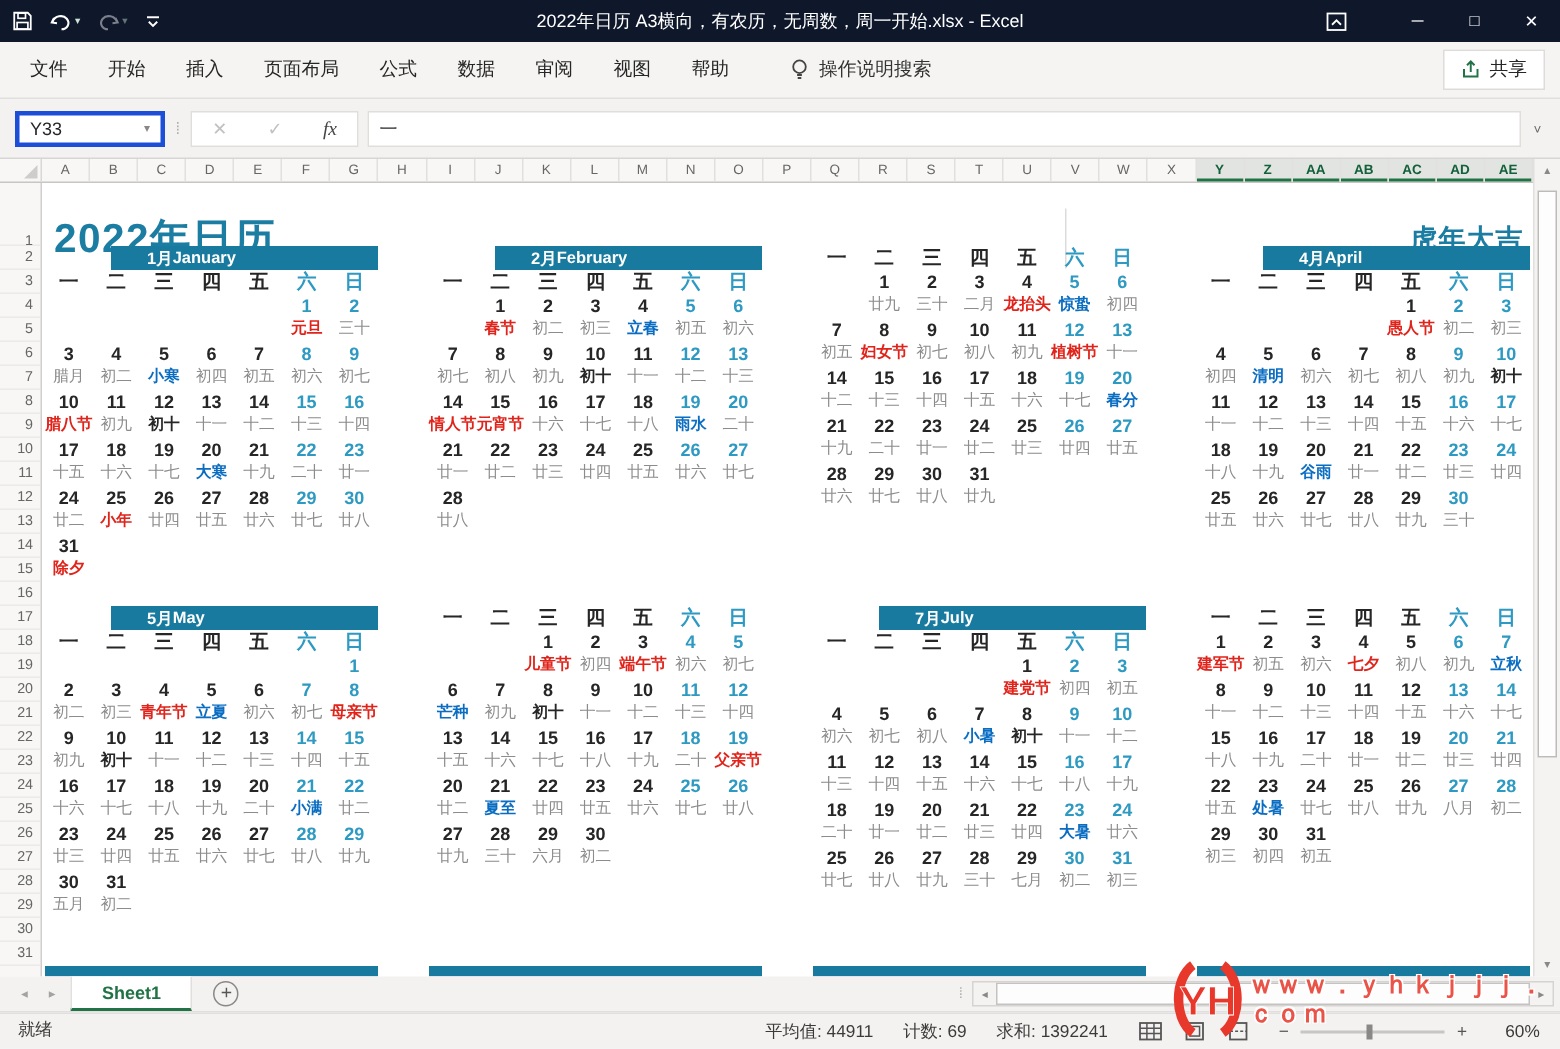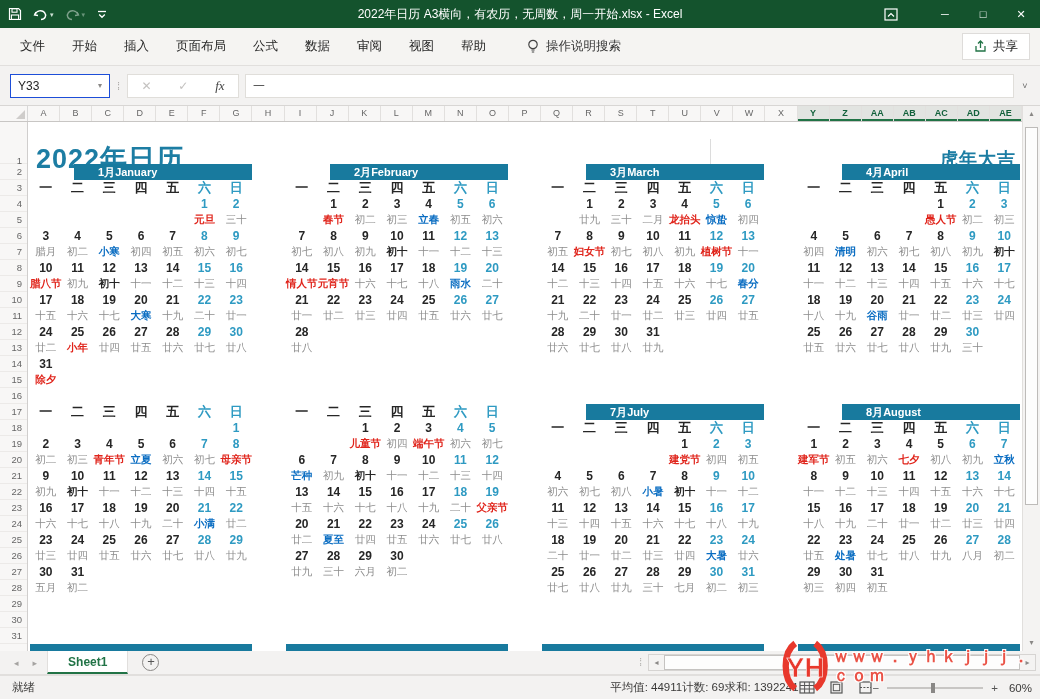--- a/index.html
+++ b/index.html
@@ -1,40 +1,40 @@
 <!DOCTYPE html>
 <html><head>
 <meta charset="utf-8">
 <style>
   * { margin:0; padding:0; box-sizing:border-box; }
   html,body { background:#e9e9e9; }
   body { font-family:"Liberation Sans","DejaVu Sans",sans-serif; }
   #app { position:relative; width:1040px; height:699px; background:#fff; overflow:hidden; }
 
   
-  .titlebar { position:absolute; top:0; left:0; width:100%; height:28px; background:#14532d; color:#fff; }
+  .titlebar { position:absolute; top:0; left:0; width:100%; height:28px; background:#0f172a; color:#fff; }
   .qat { position:absolute; left:8px; top:0; height:28px; display:flex; align-items:center; gap:11px; }
   .qat .btn { display:flex; align-items:center; gap:2px; color:#fff; }
   .qat svg { display:block; }
   .qat .dim { opacity:.45; }
   .drop { font-size:7px; line-height:7px; color:#cfe3d7; }
   .win-title { position:absolute; left:160px; right:160px; top:0; height:28px; line-height:28px; text-align:center; font-size:12px; white-space:nowrap; overflow:hidden; }
   .win-controls { position:absolute; right:0; top:0; height:28px; display:flex; align-items:stretch; }
   .win-btn { width:38px; display:flex; align-items:center; justify-content:center; font-size:11px; color:#fff; }
   .ribbon-opts { margin-right:16px; }
 
   
   .menubar { position:absolute; top:28px; left:0; width:100%; height:38px; background:#f5f4f2; border-bottom:1px solid #e1dfdd; display:flex; align-items:center; padding:0 10px 0 20px; font-size:12.5px; color:#262626; }
   .menu-item { padding:5px 0; margin-right:27px; white-space:nowrap; }
   .search-wrap { display:flex; align-items:center; gap:7px; margin-left:14px; color:#333; }
   .share-btn { margin-left:auto; display:flex; align-items:center; gap:6px; background:#fff; border:1px solid #dedcda; padding:4px 11px; color:#262626; white-space:nowrap; }
 
   
   .fbar { position:absolute; top:66px; left:0; width:100%; height:40px; background:#f3f2f1; border-bottom:1px solid #d8d6d4; display:flex; align-items:center; padding:0 4px 0 10px; }
-  .namebox { width:100px; height:24px; background:#fff; border:1px solid #1d4ed8; display:flex; align-items:center; font-size:12px; color:#262626; }
+  .namebox { width:100px; height:24px; background:#fff; border:3px solid #1d4ed8; display:flex; align-items:center; font-size:12px; color:#262626; }
   .namebox .val { flex:1; padding-left:7px; }
   .namebox .nb-drop { width:18px; text-align:center; font-size:8px; color:#8a8886; }
   .grip { color:#b0aeac; font-size:11px; letter-spacing:0; margin:0 7px; }
   .fx-box { width:112px; height:24px; background:#fff; border:1px solid #e0deda; display:flex; align-items:center; justify-content:space-around; }
   .fx-box .g { color:#c3c1bf; font-size:12px; }
   .fx-box .fx { color:#444; font-size:13px; font-style:italic; font-family:"Liberation Serif","DejaVu Serif",serif; }
   .f-input { flex:1; height:24px; line-height:22px; background:#fff; border:1px solid #e0deda; margin-left:6px; padding-left:7px; font-size:12px; color:#262626; }
   .f-expand { width:22px; text-align:center; font-size:9px; color:#666; }
 
   
@@ -84,28 +84,28 @@
   .add-sheet { margin-left:14px; align-self:center; width:17px; height:17px; border:1px solid #8a8886; border-radius:50%; color:#555; font-size:13px; line-height:14px; text-align:center; }
   .hscroll-zone { position:absolute; right:4px; top:654px; display:flex; align-items:center; gap:6px; }
   .hs-grip { color:#b0aeac; font-size:10px; }
   .hs-track { width:388px; height:17px; background:#f4f3f2; border:1px solid #d6d4d2; display:flex; align-items:center; }
   .hs-btn { width:15px; text-align:center; font-size:8px; color:#8a8886; }
   .hs-thumb { flex:1; height:15px; background:#fdfdfd; border:1px solid #c5c3c1; }
 
   
   .statusbar { position:absolute; top:675px; left:0; width:100%; height:24px; background:#f3f2f1; border-top:1px solid #e1dfdd; font-size:11.5px; color:#3b3a39; }
   .status-left { position:absolute; left:12px; top:0; line-height:23px; }
-  .status-right { position:absolute; right:8px; top:0; height:23px; display:flex; align-items:center; }
+  .status-right { position:absolute; right:8px; top:0; height:23px; display:flex; align-items:center; gap:20px; }
   .stat { white-space:nowrap; }
   .view-icons { display:flex; align-items:center; gap:14px; }
   .view-icons svg { display:block; }
   .zoom-ctrl { display:flex; align-items:center; gap:8px; color:#555; }
   .zoom-track { position:relative; width:96px; height:2px; background:#c8c6c4; }
   .zoom-handle { position:absolute; left:44px; top:-4px; width:4px; height:10px; background:#8a8886; }
-  .zoom-pct { width:34px; text-align:right; }
+  .zoom-pct { width:34px; text-align:center; }
 
   
   .wm { position:absolute; right:0; bottom:1px; width:262px; height:64px; display:flex; align-items:center; z-index:60; pointer-events:none; }
   .wm-text { display:flex; flex-direction:column; align-items:center; margin-left:0; }
   .wm-title { font-size:31px; font-weight:800; color:#e8382c; line-height:32px; letter-spacing:2px;
               text-shadow:-1px -1px 0 #fff,1px -1px 0 #fff,-1px 1px 0 #fff,1px 1px 0 #fff; }
   .wm-url { font-size:17px; font-weight:700; color:#ea5347; line-height:19px; letter-spacing:1px;
             text-shadow:-1px -1px 0 #fff,1px -1px 0 #fff,-1px 1px 0 #fff,1px 1px 0 #fff; }
 </style>
 </head>
@@ -519,24 +519,20 @@
             <div class="c lun"></div>
             <div class="c lun"></div>
             <div class="c lun"></div>
             <div class="c lun"></div>
             <div class="c lun"></div>
             <div class="c lun"></div>
             <div class="c lun"></div>
           </div>
         </div>
         <div class="month">
-          <div class="m-head">
-            <span>3月</span>
-            <span>March</span>
-          </div>
           <div class="m-row">
             <div class="c wd">一</div>
             <div class="c wd">二</div>
             <div class="c wd">三</div>
             <div class="c wd">四</div>
             <div class="c wd">五</div>
             <div class="c wd we">六</div>
             <div class="c wd we">日</div>
           </div>
           <div class="m-row">
@@ -767,20 +763,24 @@
             <div class="c lun"></div>
             <div class="c lun"></div>
             <div class="c lun"></div>
             <div class="c lun"></div>
             <div class="c lun"></div>
           </div>
         </div>
       </div>
     <div class="months-band band-bottom" id="months-bottom">
         <div class="month">
+          <div class="m-head">
+            <span>5月</span>
+            <span>May</span>
+          </div>
           <div class="m-row">
             <div class="c wd">一</div>
             <div class="c wd">二</div>
             <div class="c wd">三</div>
             <div class="c wd">四</div>
             <div class="c wd">五</div>
             <div class="c wd we">六</div>
             <div class="c wd we">日</div>
           </div>
           <div class="m-row">
@@ -1119,24 +1119,20 @@
             <div class="c lun"></div>
             <div class="c lun"></div>
             <div class="c lun"></div>
             <div class="c lun"></div>
             <div class="c lun"></div>
             <div class="c lun"></div>
             <div class="c lun"></div>
           </div>
         </div>
         <div class="month">
-          <div class="m-head">
-            <span>8月</span>
-            <span>August</span>
-          </div>
           <div class="m-row">
             <div class="c wd">一</div>
             <div class="c wd">二</div>
             <div class="c wd">三</div>
             <div class="c wd">四</div>
             <div class="c wd">五</div>
             <div class="c wd we">六</div>
             <div class="c wd we">日</div>
           </div>
           <div class="m-row">

